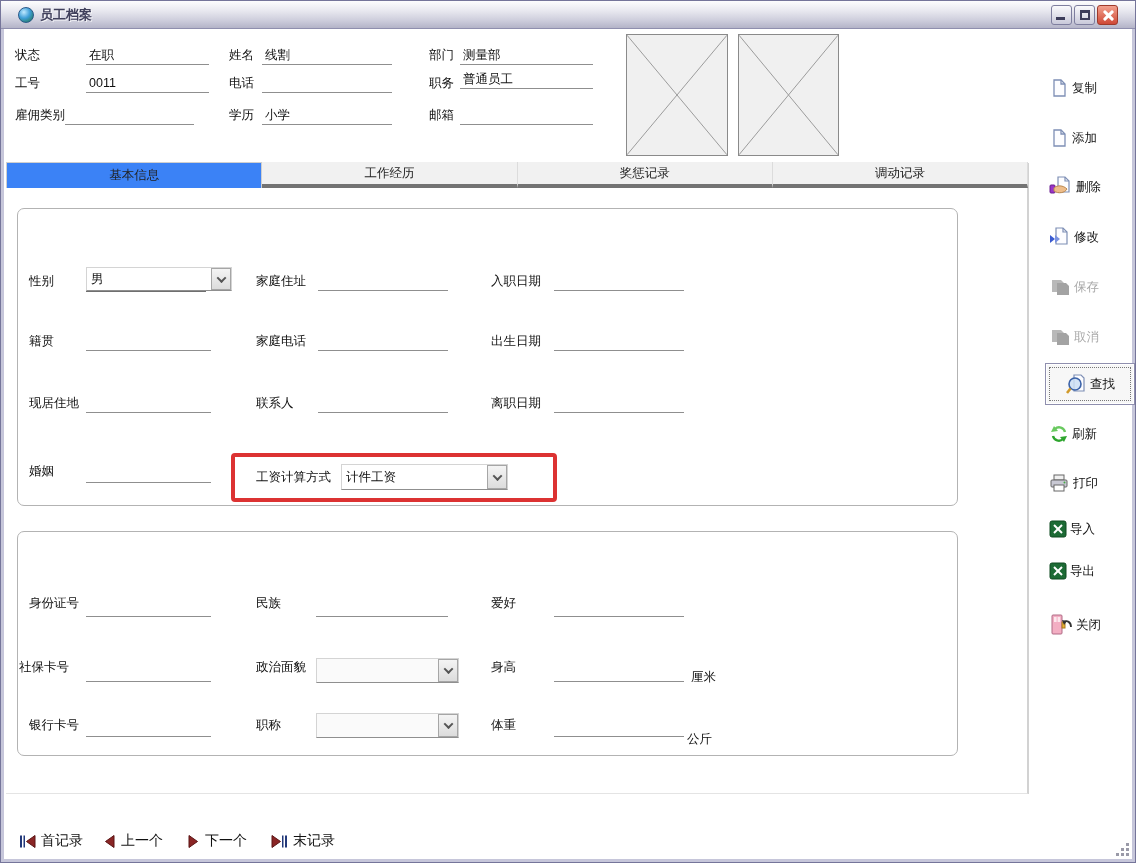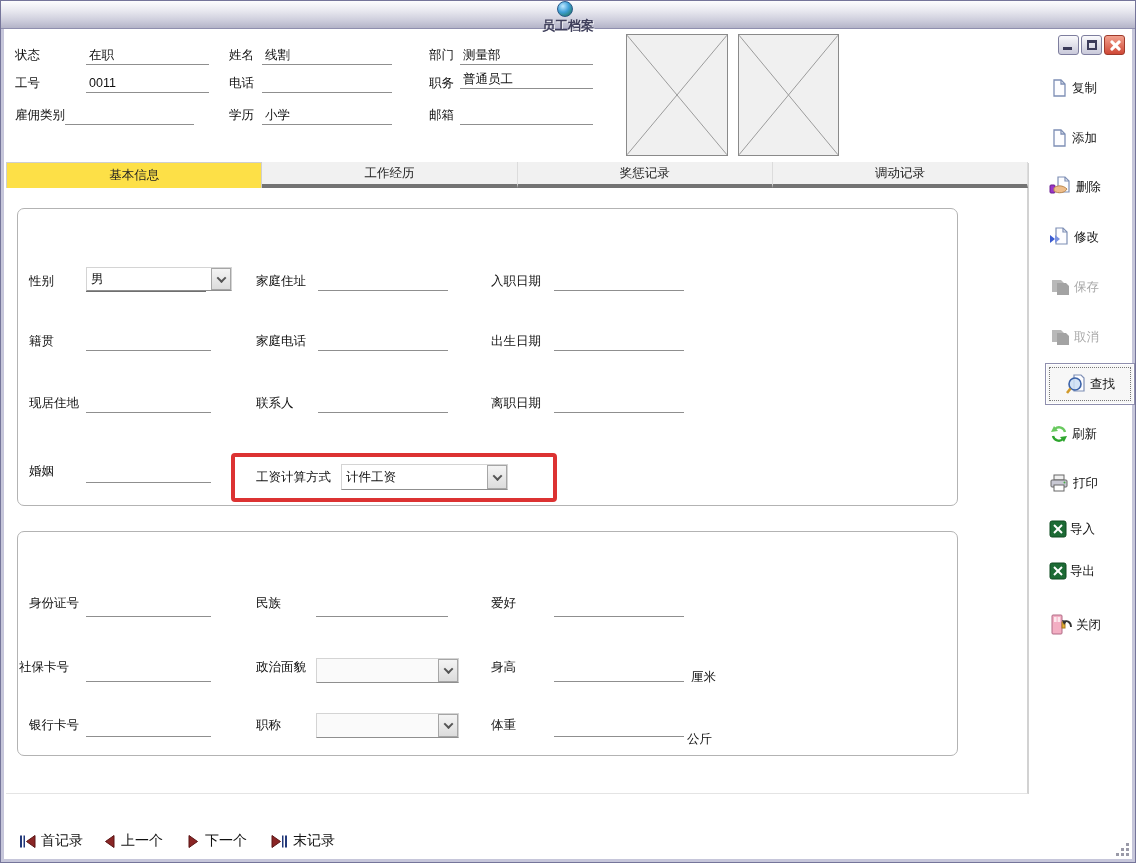--- a/index.html
+++ b/index.html
@@ -2,21 +2,21 @@
 <html><head>
 <meta charset="utf-8">
 <style>
   html,body{margin:0;padding:0;background:#d8d8e0;}
   *{box-sizing:border-box;font-family:"Liberation Sans","DejaVu Sans",sans-serif;}
   .window{position:relative;width:1136px;height:863px;background:#fff;
     border:1px solid #75759a;box-shadow:inset 0 0 0 3px #c6c6da;overflow:hidden;}
   
   .titlebar{position:absolute;left:0;top:0;width:100%;height:28px;
     background:linear-gradient(180deg,#fdfdfe 0%,#e9e9f0 35%,#cfcfdd 70%,#b4b4c8 100%);
-    border-bottom:1px solid #8f8fae;display:flex;align-items:center;padding:0 10px;flex-direction:column;}
+    border-bottom:1px solid #8f8fae;display:flex;align-items:center;padding:0 17px;}
   .app-icon{width:16px;height:16px;border-radius:50%;
     background:radial-gradient(circle at 35% 30%,#bfe9ff 0%,#3f9fd8 45%,#1d6f3a 100%);
     border:1px solid #2a5a8a;margin-right:6px;flex:0 0 auto;}
   .title-text{font-size:13px;font-weight:bold;color:#40405c;text-shadow:1px 1px 0 rgba(255,255,255,.75);}
   .win-btns{margin-left:auto;display:flex;gap:2px;}
   .win-btn{width:21px;height:20px;border-radius:3px;border:1px solid #7e7e9e;
     background:linear-gradient(180deg,#fafafc,#c9c9da);position:relative;cursor:default;}
   .win-btn.close{background:linear-gradient(180deg,#f2a18e,#cf4836);border-color:#9e3a2b;}
   .glyph-min{position:absolute;left:4px;bottom:4px;width:9px;height:3px;background:#3c3c5a;}
   .glyph-max{position:absolute;left:5px;top:4px;width:10px;height:10px;border:2px solid #3c3c5a;border-top-width:3px;}
@@ -33,21 +33,21 @@
   .combo .dd{margin-left:auto;width:20px;align-self:stretch;background:linear-gradient(180deg,#f4f4f4,#dcdcdc);
     border:1px solid #a6a6a6;display:flex;align-items:center;justify-content:center;}
   .chev{width:7px;height:7px;border-right:2px solid #555;border-bottom:2px solid #555;transform:rotate(45deg) translate(-1px,-1px);}
   
   .photo{position:absolute;background:#f0f0f0;border:1px solid #8a8a8a;}
   .photo svg{width:100%;height:100%;display:block;}
   
   .tabstrip{position:absolute;left:5px;top:161px;width:1022px;height:26px;display:flex;}
   .tab{flex:1;background:#f1f1f1;border-bottom:4px solid #737373;border-right:1px solid #dcdcdc;
     display:flex;align-items:center;justify-content:center;font-size:12.5px;color:#222;}
-  .tab.active{background:#fde047;border-bottom:none;border-left:1px solid #cfcfcf;border-right:1px solid #cfcfcf;border-top:1px solid #cfcfcf;}
+  .tab.active{background:#3b82f6;border-bottom:none;border-left:1px solid #cfcfcf;border-right:1px solid #cfcfcf;border-top:1px solid #cfcfcf;}
   .tabpage{position:absolute;left:5px;top:187px;width:1022px;height:606px;background:#fff;
     border-right:1px solid #d2d2d2;border-bottom:1px solid #e4e4e4;}
   .groupbox{position:absolute;border:1px solid #b3b3b3;border-radius:7px;background:#fff;}
   .redbox{position:absolute;border:4px solid #dc3232;border-radius:4px;background:transparent;}
   
   .side-btn{position:absolute;left:1048px;display:flex;align-items:center;gap:3px;
     font-size:12.5px;color:#111;cursor:default;white-space:nowrap;}
   .side-btn.disabled{color:#a8a8a8;}
   .side-btn svg{flex:0 0 auto;}
   .find-btn{position:absolute;left:1044px;top:362px;width:90px;height:42px;

